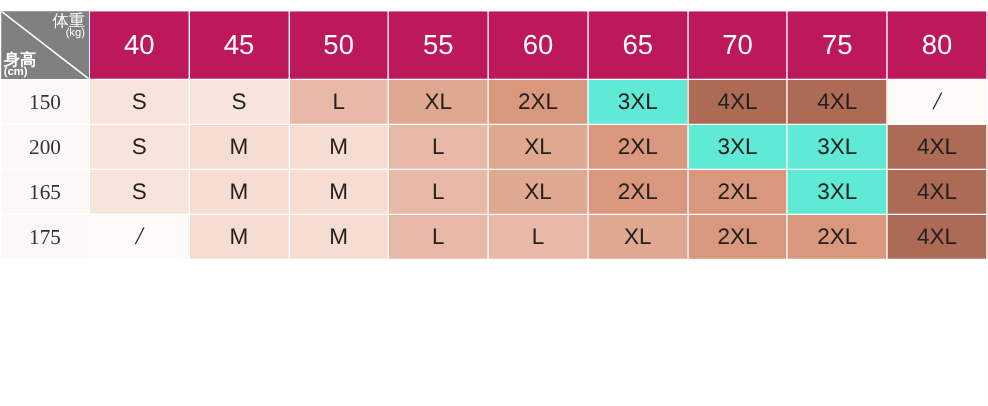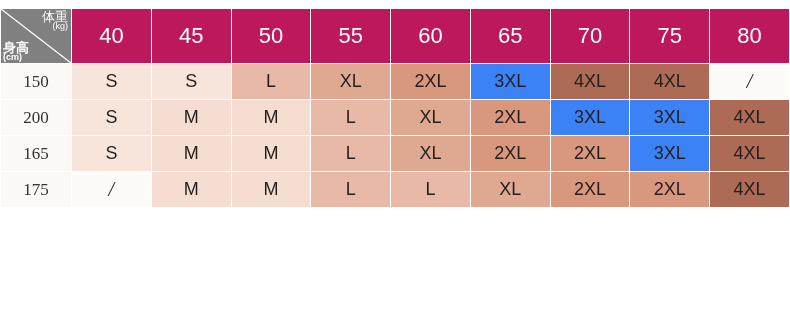--- a/index.html
+++ b/index.html
@@ -114,21 +114,21 @@
     font-size: 18px;
     color: #231f1e;
     font-family: "Liberation Sans", sans-serif;
   }
   
   td.sz-S    { background: #f7e5dc; }
   td.sz-M    { background: #f6ddd2; }
   td.sz-L    { background: #e8b9a6; }
   td.sz-XL   { background: #dfa891; }
   td.sz-2XL  { background: #d9977e; }
-  td.sz-3XL  { background: #3b82f6; }
+  td.sz-3XL  { background: #5eead4; }
   td.sz-4XL  { background: #ad6b55; }
   td.sz-none {
     background: #fdfbf8;
     font-family: "Liberation Serif", serif;
     font-size: 20px;
     font-style: italic;
     color: #1a1a1a;
   }
 </style>
 </head>

